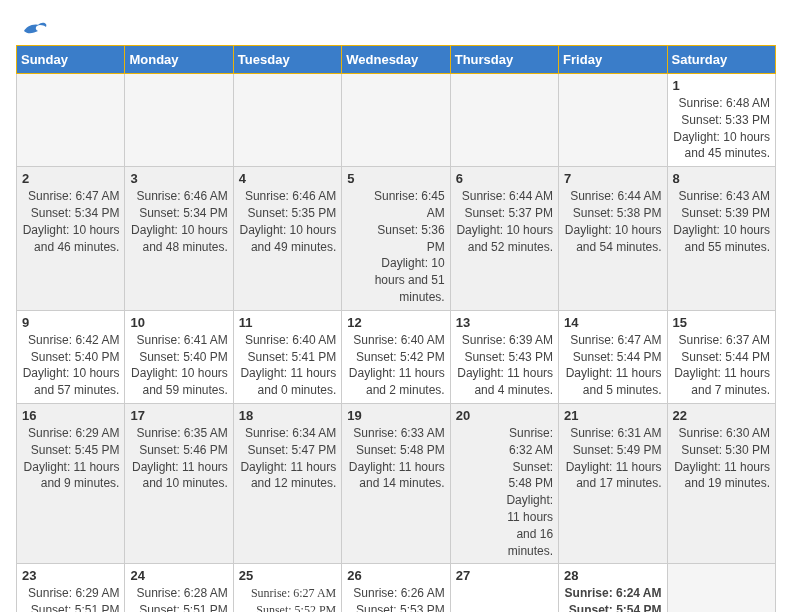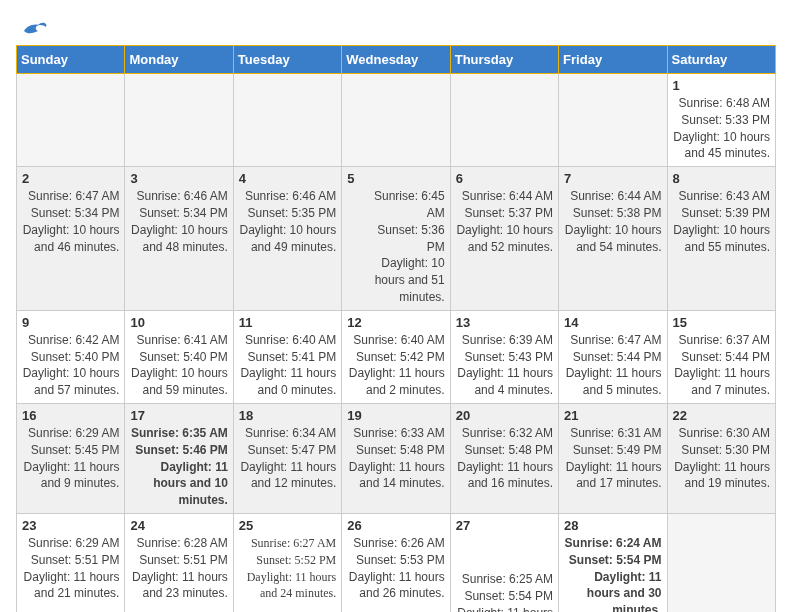--- a/index.html
+++ b/index.html
@@ -227,39 +227,39 @@
       </tr>
       <tr class="row-shaded">
         <td>
           <div class="day-number">16</div>
           <div class="day-info" style="white-space: pre-line;">Sunrise: 6:29 AM
 Sunset: 5:45 PM
 Daylight: 11 hours and 9 minutes.</div>
         </td>
         <td>
           <div class="day-number">17</div>
-          <div class="day-info" style="white-space: pre-line; font-weight: bold;">Sunrise: 6:35 AM
+          <div class="day-info" style="white-space: pre-line;">Sunrise: 6:35 AM
 Sunset: 5:46 PM
 Daylight: 11 hours and 10 minutes.</div>
         </td>
         <td>
           <div class="day-number">18</div>
           <div class="day-info" style="white-space: pre-line;">Sunrise: 6:34 AM
 Sunset: 5:47 PM
 Daylight: 11 hours and 12 minutes.</div>
         </td>
         <td>
           <div class="day-number">19</div>
           <div class="day-info" style="white-space: pre-line;">Sunrise: 6:33 AM
 Sunset: 5:48 PM
 Daylight: 11 hours and 14 minutes.</div>
         </td>
         <td>
           <div class="day-number">20</div>
-          <div class="day-info" style="white-space: pre-line;">Sunrise: 6:32 AM
+          <div class="day-info" style="white-space: pre-line; margin-left: 47px;">Sunrise: 6:32 AM
 Sunset: 5:48 PM
 Daylight: 11 hours and 16 minutes.</div>
         </td>
         <td>
           <div class="day-number">21</div>
           <div class="day-info" style="white-space: pre-line;">Sunrise: 6:31 AM
 Sunset: 5:49 PM
 Daylight: 11 hours and 17 minutes.</div>
         </td>
         <td>

